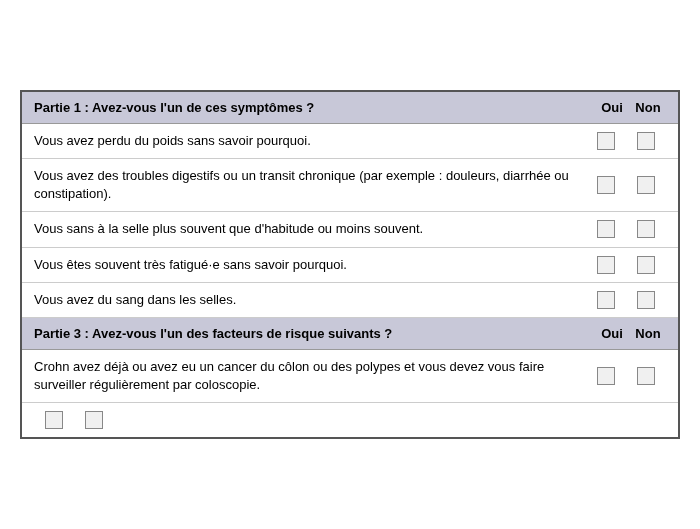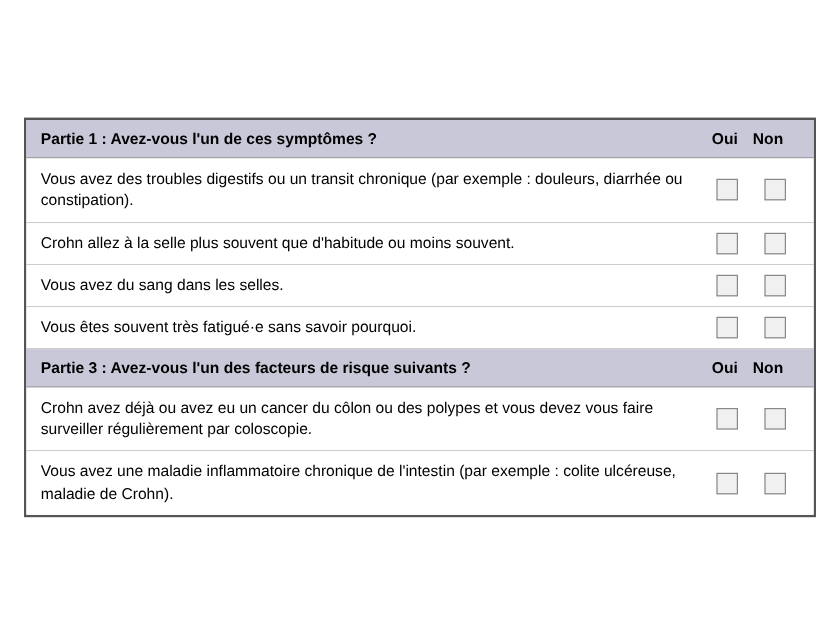--- a/index.html
+++ b/index.html
@@ -37,21 +37,21 @@
     .section-header-title {
       font-weight: bold;
       font-size: 13px;
       flex: 1;
     }
 
     .header-labels {
       display: flex;
       gap: 0;
       width: 80px;
-      justify-content: flex-start;
+      justify-content: flex-end;
     }
 
     .header-label {
       font-weight: bold;
       font-size: 13px;
       width: 36px;
       text-align: center;
     }
 
     .question-row {
@@ -102,54 +102,65 @@
 
 <div class="questionnaire">
 <div class="section-header">
       <span class="section-header-title">Partie 1 : Avez-vous l'un de ces symptômes ?</span>
       <div class="header-labels">
         <span class="header-label">Oui</span>
         <span class="header-label">Non</span>
       </div>
     </div>
     <div class="question-row">
+      <span class="question-text">Vous avez perdu du poids sans savoir pourquoi.</span>
+      <div class="checkboxes">
+        <div class="checkbox-cell">
+          <div class="checkbox"></div>
+        </div>
+        <div class="checkbox-cell">
+          <div class="checkbox"></div>
+        </div>
+      </div>
+    </div>
+    <div class="question-row">
       <span class="question-text">Vous avez des troubles digestifs ou un transit chronique (par exemple : douleurs, diarrhée ou constipation).</span>
       <div class="checkboxes">
         <div class="checkbox-cell">
           <div class="checkbox"></div>
         </div>
         <div class="checkbox-cell">
           <div class="checkbox"></div>
         </div>
       </div>
     </div>
     <div class="question-row">
-      <span class="question-text">Crohn allez à la selle plus souvent que d'habitude ou moins souvent.</span>
+      <span class="question-text">Vous sans à la selle plus souvent que d'habitude ou moins souvent.</span>
+      <div class="checkboxes">
+        <div class="checkbox-cell">
+          <div class="checkbox"></div>
+        </div>
+        <div class="checkbox-cell">
+          <div class="checkbox"></div>
+        </div>
+      </div>
+    </div>
+    <div class="question-row">
+      <span class="question-text">Vous êtes souvent très fatigué·e sans savoir pourquoi.</span>
       <div class="checkboxes">
         <div class="checkbox-cell">
           <div class="checkbox"></div>
         </div>
         <div class="checkbox-cell">
           <div class="checkbox"></div>
         </div>
       </div>
     </div>
     <div class="question-row">
       <span class="question-text">Vous avez du sang dans les selles.</span>
-      <div class="checkboxes">
-        <div class="checkbox-cell">
-          <div class="checkbox"></div>
-        </div>
-        <div class="checkbox-cell">
-          <div class="checkbox"></div>
-        </div>
-      </div>
-    </div>
-    <div class="question-row">
-      <span class="question-text">Vous êtes souvent très fatigué·e sans savoir pourquoi.</span>
       <div class="checkboxes">
         <div class="checkbox-cell">
           <div class="checkbox"></div>
         </div>
         <div class="checkbox-cell">
           <div class="checkbox"></div>
         </div>
       </div>
     </div>
     <div class="section-header">
@@ -164,21 +175,20 @@
       <div class="checkboxes">
         <div class="checkbox-cell">
           <div class="checkbox"></div>
         </div>
         <div class="checkbox-cell">
           <div class="checkbox"></div>
         </div>
       </div>
     </div>
     <div class="question-row">
-      <span class="question-text">Vous avez une maladie inflammatoire chronique de l'intestin (par exemple : colite ulcéreuse, maladie de Crohn).</span>
       <div class="checkboxes">
         <div class="checkbox-cell">
           <div class="checkbox"></div>
         </div>
         <div class="checkbox-cell">
           <div class="checkbox"></div>
         </div>
       </div>
     </div>
   </div>

